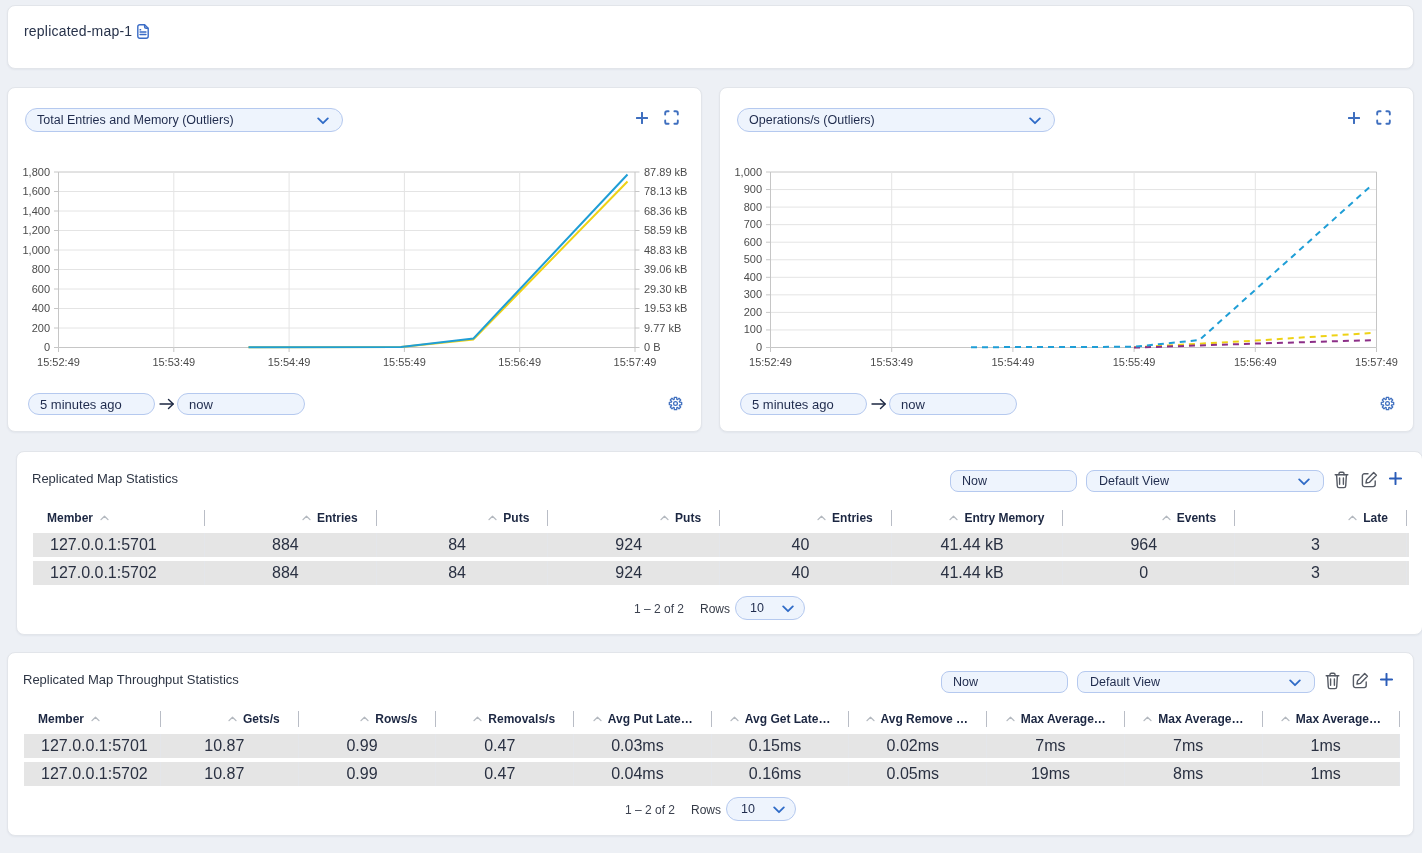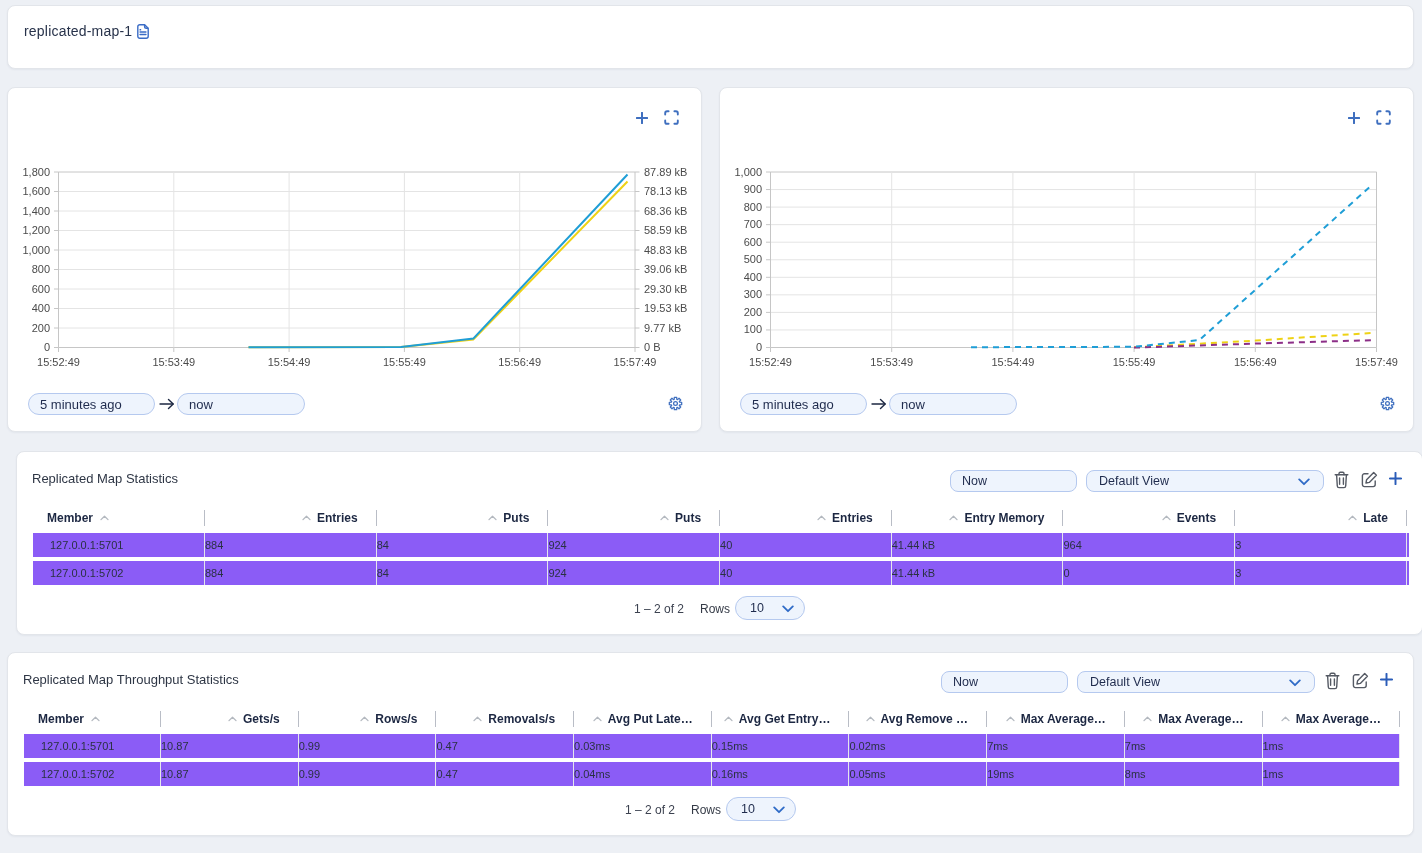--- a/index.html
+++ b/index.html
@@ -6,37 +6,45 @@
 .abs{position:absolute}
 .pill{position:absolute;background:#eef4fd;border:1px solid #b5c9ef;color:#1f2b4d;display:flex;align-items:center}
 .pill .tx{white-space:nowrap}
 svg{display:block}
 .thead{position:absolute;display:flex;color:#1c2742;font-weight:bold;font-size:12px}
 .thead .hc{display:flex;align-items:center;height:16px;margin-top:2px;border-right:1px solid #b9bdc6}
 .thead .hr{justify-content:flex-end;padding-right:18px}
 .thead .hl{padding-left:14px}
 .thead svg{margin:0 6px 0 0}
 .thead .hl svg{margin:0 0 0 7px}
-.trow{position:absolute;display:flex;background:#8b5cf6;font-size:11px;color:#2a3142}
-.trow .tc{height:24px;line-height:24px;border-right:1px solid #e4e6ea;text-align:left;padding-right:10px;overflow:hidden}
+.trow{position:absolute;display:flex;background:#e5e5e5;font-size:16px;color:#2a3142}
+.trow .tc{height:24px;line-height:24px;border-right:1px solid #e4e6ea;text-align:center;padding-right:10px;overflow:hidden}
 .trow .tl{text-align:left;padding-left:17px;padding-right:0}
 .pgtx{position:absolute;font-size:12px;color:#3c4250}
 </style></head><body>
 <div class="card" style="left:7px;top:5px;width:1407px;height:64px">
 <div class="abs" style="left:16px;top:17px;font-size:14px;color:#27324a;letter-spacing:.2px">replicated-map-1</div>
 <div class="abs" style="left:129px;top:18px">
       <svg width="12" height="15" viewBox="0 0 12 15" fill="none" stroke="#3a6cc6">
         <path d="M7.6 0.7 H2.8 A2 2 0 0 0 0.8 2.7 V12.3 A2 2 0 0 0 2.8 14.3 H9.2 A2 2 0 0 0 11.2 12.3 V4.3 Z" stroke-width="1.4" stroke-linejoin="round"></path>
         <path d="M7.6 0.7 V2.5 A1.8 1.8 0 0 0 9.4 4.3 H11.2" stroke-width="1.4"></path>
         <path d="M3.1 7.9 H8.9 M3.1 10.5 H8.9" stroke-width="1.5" stroke-linecap="round"></path>
         <rect x="2.5" y="4.9" width="1.7" height="1.7" fill="#3a6cc6" stroke="none" rx="0.4"></rect>
       </svg>
     </div>
 </div>
 <div class="card" style="left:7px;top:87px;width:695px;height:345px">
+    <div class="pill" style="left:17px;top:20px;width:318px;height:24px;border-radius:12px;font-size:12.5px">
+      <span class="tx" style="padding-left:11px">Total Entries and Memory (Outliers)</span>
+      <span style="position:absolute;right:13px;top:8px">
+        <svg width="12" height="8" viewBox="0 0 12 8">
+          <path d="M1.2 1.4 L6 6.2 L10.8 1.4" fill="none" stroke="#2f6bc7" stroke-width="1.8" stroke-linecap="round" stroke-linejoin="round"></path>
+        </svg>
+      </span>
+    </div>
     <div class="abs" style="left:628px;top:24px">
       <svg width="12" height="12" viewBox="0 0 12 12">
         <path d="M6 0.8 V11.2 M0.8 6 H11.2" stroke="#3f6fbf" stroke-width="2.0" stroke-linecap="round"></path>
       </svg>
     </div>
     <div class="abs" style="left:656px;top:22px">
       <svg width="15" height="15" viewBox="0 0 15 15" fill="none" stroke="#3f6fbf" stroke-width="1.9" stroke-linecap="round">
         <path d="M1.2 4.6 V3.1 A1.9 1.9 0 0 1 3.1 1.2 H4.6"></path>
         <path d="M10.4 1.2 H11.9 A1.9 1.9 0 0 1 13.8 3.1 V4.6"></path>
         <path d="M13.8 10.4 V11.9 A1.9 1.9 0 0 1 11.9 13.8 H10.4"></path>
@@ -130,20 +138,28 @@
       <span class="tx" style="padding-left:11px">now</span>
     </div>
     <div class="abs" style="left:660px;top:308px">
       <svg width="15" height="15" viewBox="0 0 15 15" fill="none" stroke="#3f6fbf">
         <polygon points="13.68,6.30 13.68,8.70 11.66,8.77 11.34,9.54 12.72,11.02 11.02,12.72 9.54,11.34 8.77,11.66 8.70,13.68 6.30,13.68 6.23,11.66 5.46,11.34 3.98,12.72 2.28,11.02 3.66,9.54 3.34,8.77 1.32,8.70 1.32,6.30 3.34,6.23 3.66,5.46 2.28,3.98 3.98,2.28 5.46,3.66 6.23,3.34 6.30,1.32 8.70,1.32 8.77,3.34 9.54,3.66 11.02,2.28 12.72,3.98 11.34,5.46 11.66,6.23" stroke-width="1.25" stroke-linejoin="round"></polygon>
         <circle cx="7.5" cy="7.5" r="1.9" stroke-width="1.25"></circle>
       </svg>
     </div>
   </div>
 <div class="card" style="left:719px;top:87px;width:695px;height:345px">
+    <div class="pill" style="left:17px;top:20px;width:318px;height:24px;border-radius:12px;font-size:12.5px">
+      <span class="tx" style="padding-left:11px">Operations/s (Outliers)</span>
+      <span style="position:absolute;right:13px;top:8px">
+        <svg width="12" height="8" viewBox="0 0 12 8">
+          <path d="M1.2 1.4 L6 6.2 L10.8 1.4" fill="none" stroke="#2f6bc7" stroke-width="1.8" stroke-linecap="round" stroke-linejoin="round"></path>
+        </svg>
+      </span>
+    </div>
     <div class="abs" style="left:628px;top:24px">
       <svg width="12" height="12" viewBox="0 0 12 12">
         <path d="M6 0.8 V11.2 M0.8 6 H11.2" stroke="#3f6fbf" stroke-width="2.0" stroke-linecap="round"></path>
       </svg>
     </div>
     <div class="abs" style="left:656px;top:22px">
       <svg width="15" height="15" viewBox="0 0 15 15" fill="none" stroke="#3f6fbf" stroke-width="1.9" stroke-linecap="round">
         <path d="M1.2 4.6 V3.1 A1.9 1.9 0 0 1 3.1 1.2 H4.6"></path>
         <path d="M10.4 1.2 H11.9 A1.9 1.9 0 0 1 13.8 3.1 V4.6"></path>
         <path d="M13.8 10.4 V11.9 A1.9 1.9 0 0 1 11.9 13.8 H10.4"></path>
@@ -400,21 +416,21 @@
       <div class="hc hr" style="width:137.7px">
         <svg width="9" height="6" viewBox="0 0 9 6">
           <path d="M1 4.6 L4.5 1.2 L8 4.6" fill="none" stroke="#b3b8bf" stroke-width="1.3" stroke-linecap="round" stroke-linejoin="round"></path>
         </svg>
         <span>Avg Put Late…</span>
       </div>
       <div class="hc hr" style="width:137.7px">
         <svg width="9" height="6" viewBox="0 0 9 6">
           <path d="M1 4.6 L4.5 1.2 L8 4.6" fill="none" stroke="#b3b8bf" stroke-width="1.3" stroke-linecap="round" stroke-linejoin="round"></path>
         </svg>
-        <span>Avg Get Entry…</span>
+        <span>Avg Get Late…</span>
       </div>
       <div class="hc hr" style="width:137.7px">
         <svg width="9" height="6" viewBox="0 0 9 6">
           <path d="M1 4.6 L4.5 1.2 L8 4.6" fill="none" stroke="#b3b8bf" stroke-width="1.3" stroke-linecap="round" stroke-linejoin="round"></path>
         </svg>
         <span>Avg Remove …</span>
       </div>
       <div class="hc hr" style="width:137.7px">
         <svg width="9" height="6" viewBox="0 0 9 6">
           <path d="M1 4.6 L4.5 1.2 L8 4.6" fill="none" stroke="#b3b8bf" stroke-width="1.3" stroke-linecap="round" stroke-linejoin="round"></path>

